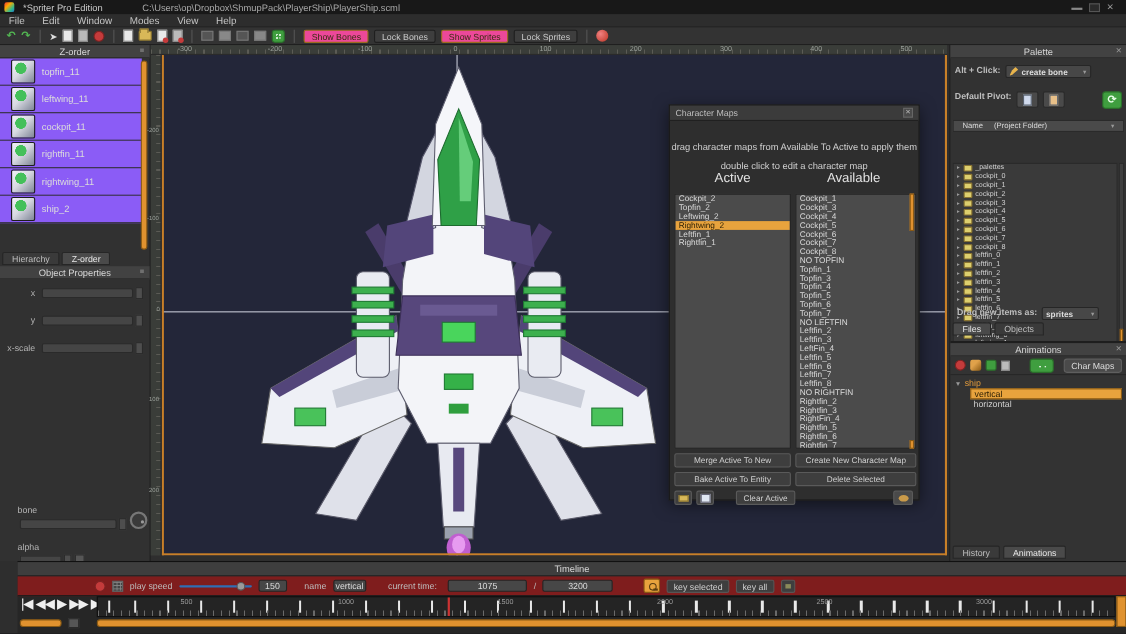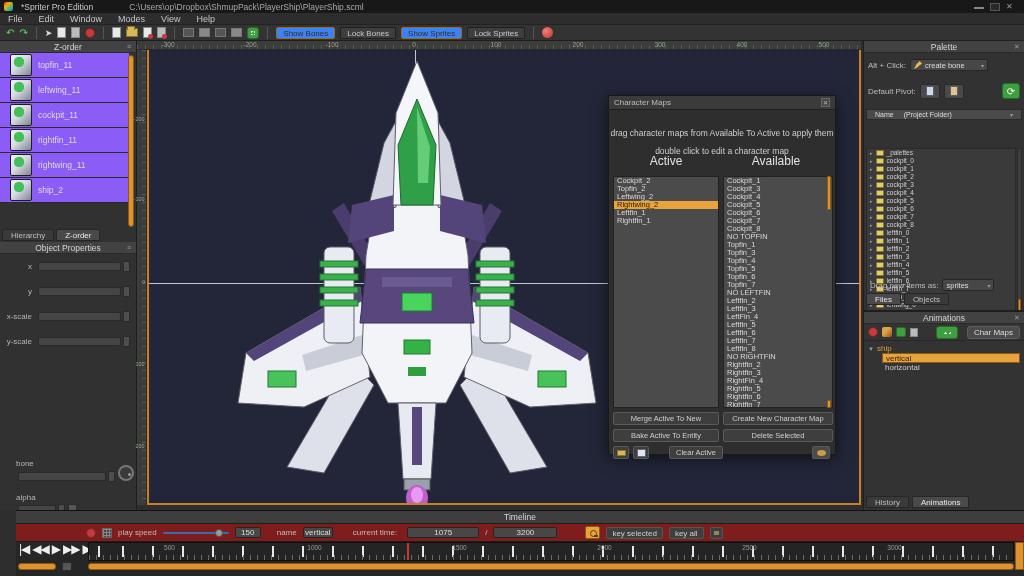--- a/index.html
+++ b/index.html
@@ -25,21 +25,21 @@
   .i-page.dark{background:#bbb;}
   .i-page .dot{position:absolute;right:-2px;bottom:-2px;width:5px;height:5px;border-radius:50%;background:#c43b3b;}
   .i-folder{width:12px;height:9px;background:#d8b858;border:1px solid #8a7430;border-radius:1px;position:relative;}
   .i-folder:before{content:"";position:absolute;left:0;top:-3px;width:6px;height:3px;background:#d8b858;border:1px solid #8a7430;border-bottom:none;}
   .i-rec{width:10px;height:10px;border-radius:50%;background:#c43b3b;border:1px solid #7e2222;}
   .i-screen{width:11px;height:9px;background:#555;border:1px solid #777;}
   .i-screen.lite{background:#888;}
   .i-expand{width:12px;height:12px;border-radius:3px;background:#3f9e3f;border:1px solid #2a6d2a;position:relative;}
   .i-expand:before{content:"";position:absolute;inset:3px;border:1px dotted #cfe8cf;}
   .tbtn{height:12px;line-height:11px;font-size:8px;padding:0 6px;border-radius:2px;border:1px solid #1f1f1f;background:#3e3e3e;color:#c9c9c9;}
-  .tbtn.on{background:#3b82f6;color:#3a2a10;border-color:#9c6a1e;text-align:right;}
+  .tbtn.on{background:#ec4899;color:#3a2a10;border-color:#9c6a1e;text-align:right;}
   .i-redball{width:11px;height:11px;border-radius:50%;background:radial-gradient(circle at 35% 35%,#f08080,#b32);}
 
   
   .phdr{height:12px;background:#424242;border-bottom:1px solid #2a2a2a;text-align:center;font-size:8.5px;line-height:12px;color:#d6d6d6;position:relative;}
   .phdr .pico{position:absolute;right:3px;top:2px;width:8px;height:8px;color:#999;font-size:7px;line-height:8px;}
   .tabbtn{height:12px;line-height:11px;font-size:8px;padding:0 8px;background:#3a3a3a;border:1px solid #262626;border-radius:2px 2px 0 0;color:#bdbdbd;}
   .tabbtn.on{background:#4a4a4a;color:#e8e8e8;}
 
   
   .leftcol{position:absolute;left:0;top:41px;width:137px;bottom:66px;background:#313131;border-right:1px solid #1e1e1e;}
@@ -103,21 +103,21 @@
   .avail-scroll2{position:absolute;right:0;bottom:0;width:4px;height:8px;background:#e0922f;border:1px solid #8a5a14;}
   .dlg-btn{position:absolute;height:13px;line-height:12px;font-size:7.5px;color:#cfcfcf;background:#3e3e3e;border:1px solid #5a5a5a;border-radius:2px;text-align:center;}
   .dlg-tool{position:absolute;width:16px;height:13px;background:#3e3e3e;border:1px solid #5a5a5a;border-radius:2px;display:flex;align-items:center;justify-content:center;}
   .mini-folder{width:9px;height:6px;background:#d8b858;border:1px solid #8a7430;}
   .mini-save{width:9px;height:8px;background:#dfe6f2;border:1px solid #667;}
   .eye-btn{position:absolute;right:5px;width:18px;height:13px;background:#4a4a4a;border:1px solid #5a5a5a;border-radius:2px;}
   .eye-btn:before{content:"";position:absolute;left:4px;top:3px;width:9px;height:6px;border-radius:50%;background:#c99a4a;}
 
   
   .rightcol{position:absolute;left:863px;top:41px;width:161px;bottom:66px;background:#323232;border-left:1px solid #1e1e1e;}
-  .pal-row{display:flex;align-items:center;gap:4px;font-size:8px;color:#bdbdbd;padding:0 4px;}
+  .pal-row{display:flex;align-items:flex-start;gap:4px;font-size:8px;color:#bdbdbd;padding:0 4px;font-weight:bold;}
   .dropdown{height:12px;background:#474747;border:1px solid #262626;border-radius:2px;display:flex;align-items:center;gap:3px;padding:0 3px;color:#ddd;font-size:7.5px;}
   .dropdown .caret{margin-left:auto;font-size:6px;color:#999;}
   .pencil{width:8px;height:8px;background:linear-gradient(135deg,#e8b44c 60%,#8a5a14);clip-path:polygon(0 100%,30% 40%,70% 0,100% 30%,40% 80%);}
   .pivbtn{width:20px;height:15px;background:#4a4a4a;border:1px solid #2a2a2a;border-radius:2px;display:flex;align-items:center;justify-content:center;}
   .pivpage{width:8px;height:10px;background:#cfd9ec;border:1px solid #58616e;}
   .refresh{width:18px;height:16px;border-radius:3px;background:#3f9e3f;border:1px solid #2a6d2a;color:#eaffea;font-size:10px;line-height:15px;text-align:center;}
   .colhdr{height:11px;margin:0 2px;background:#4a4a4a;border:1px solid #2a2a2a;display:flex;align-items:center;font-size:7px;color:#ddd;gap:10px;padding:0 8px;}
   .colhdr .sort{margin-left:auto;font-size:6px;color:#999;}
   .filelist{position:absolute;left:2px;right:8px;top:107px;height:168px;overflow:hidden;background:#3a3a3a;border:1px solid #2a2a2a;}
   .filelist .frow{height:8px;display:flex;align-items:center;gap:3px;padding-left:3px;}
@@ -282,25 +282,20 @@
           <div class="prow">
             <span class="plbl">y</span>
             <span class="pinput"></span>
             <span class="pspin"></span>
           </div>
           <div class="prow">
             <span class="plbl">x-scale</span>
             <span class="pinput"></span>
             <span class="pspin"></span>
           </div>
-          <div class="prow">
-            <span class="plbl">y-scale</span>
-            <span class="pinput"></span>
-            <span class="pspin"></span>
-          </div>
         </div>
     </div>
     <div class="angleblk">
       <div class="alabel">bone</div>
       <span class="ainput"></span>
       <span class="aspin"></span>
       <span class="dial"></span>
     </div>
     <div class="alphablk">
       <div class="alabel">alpha</div>

